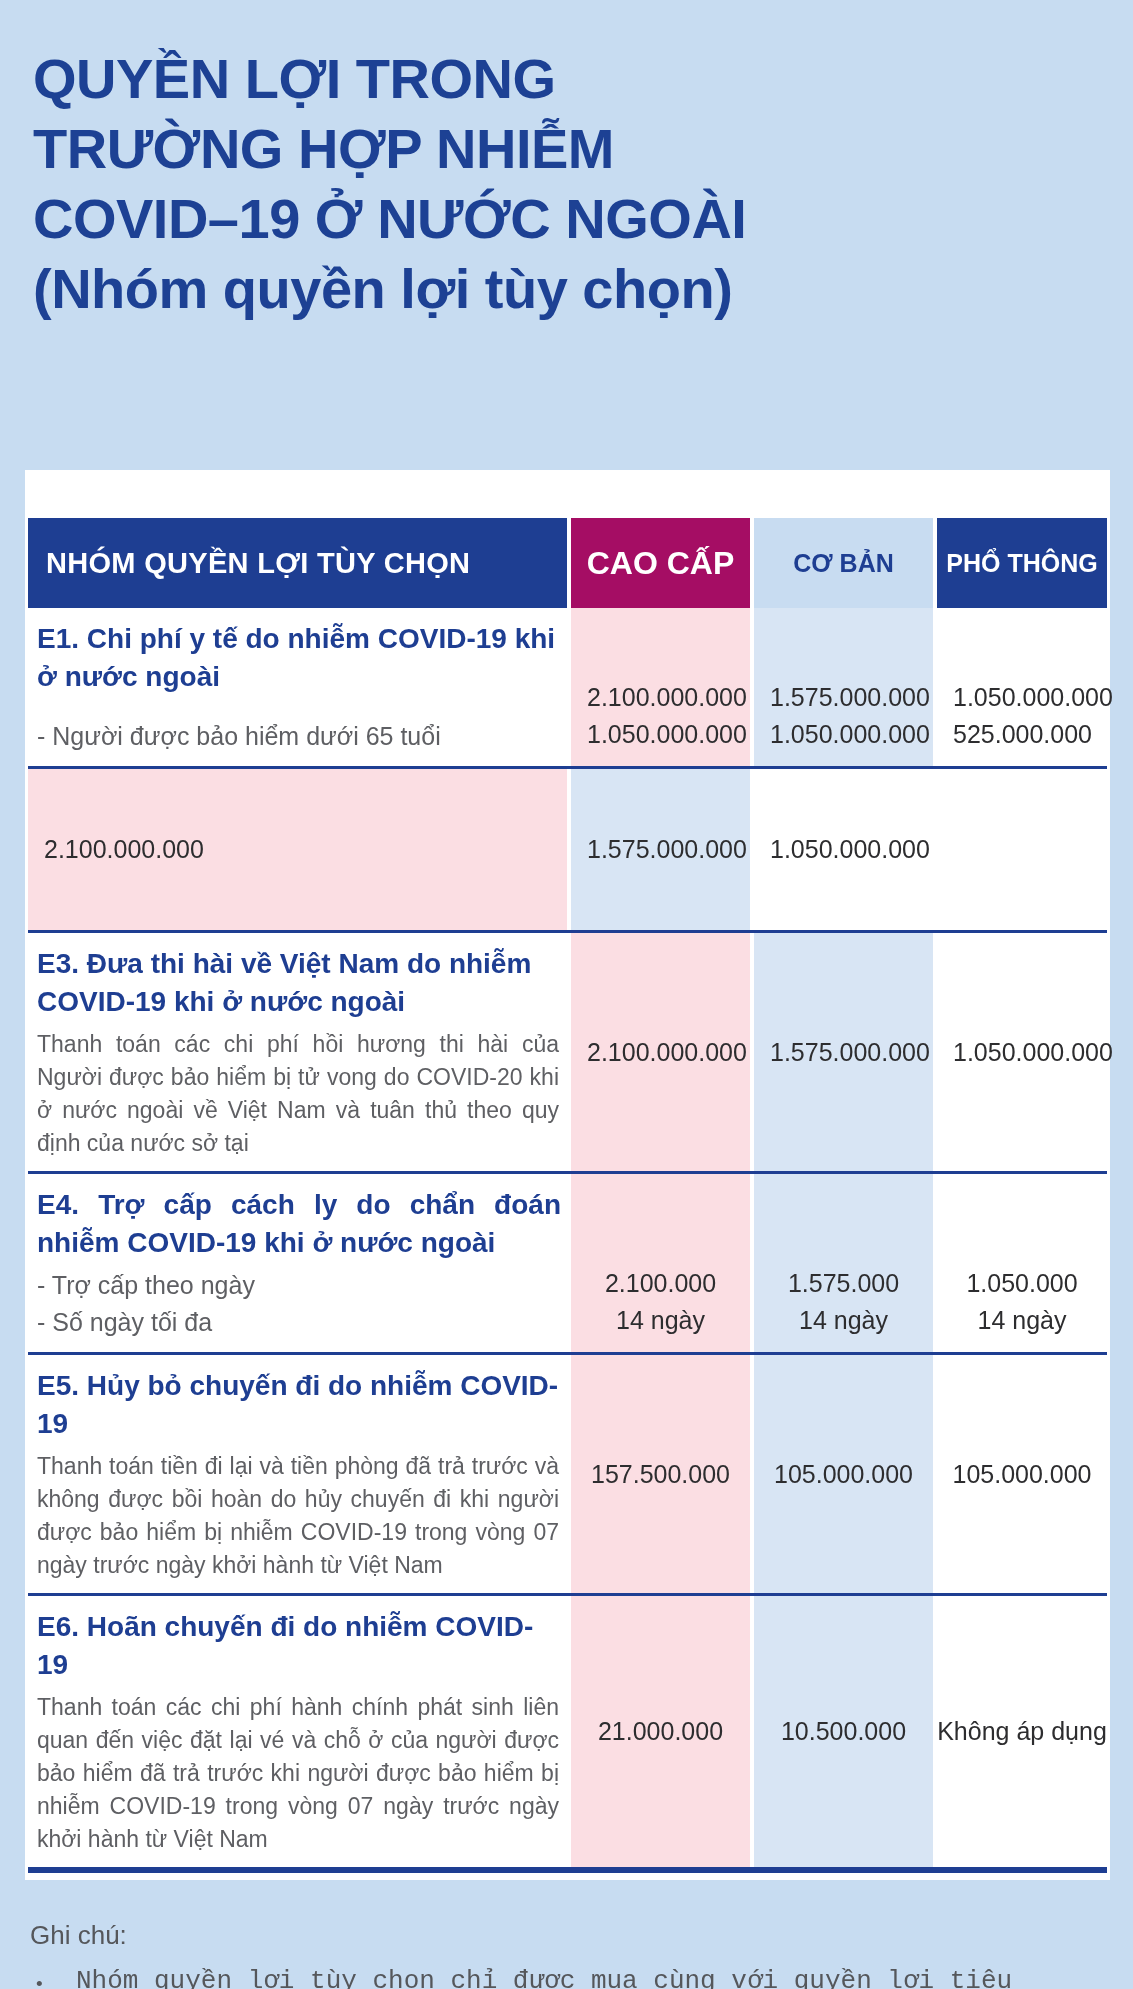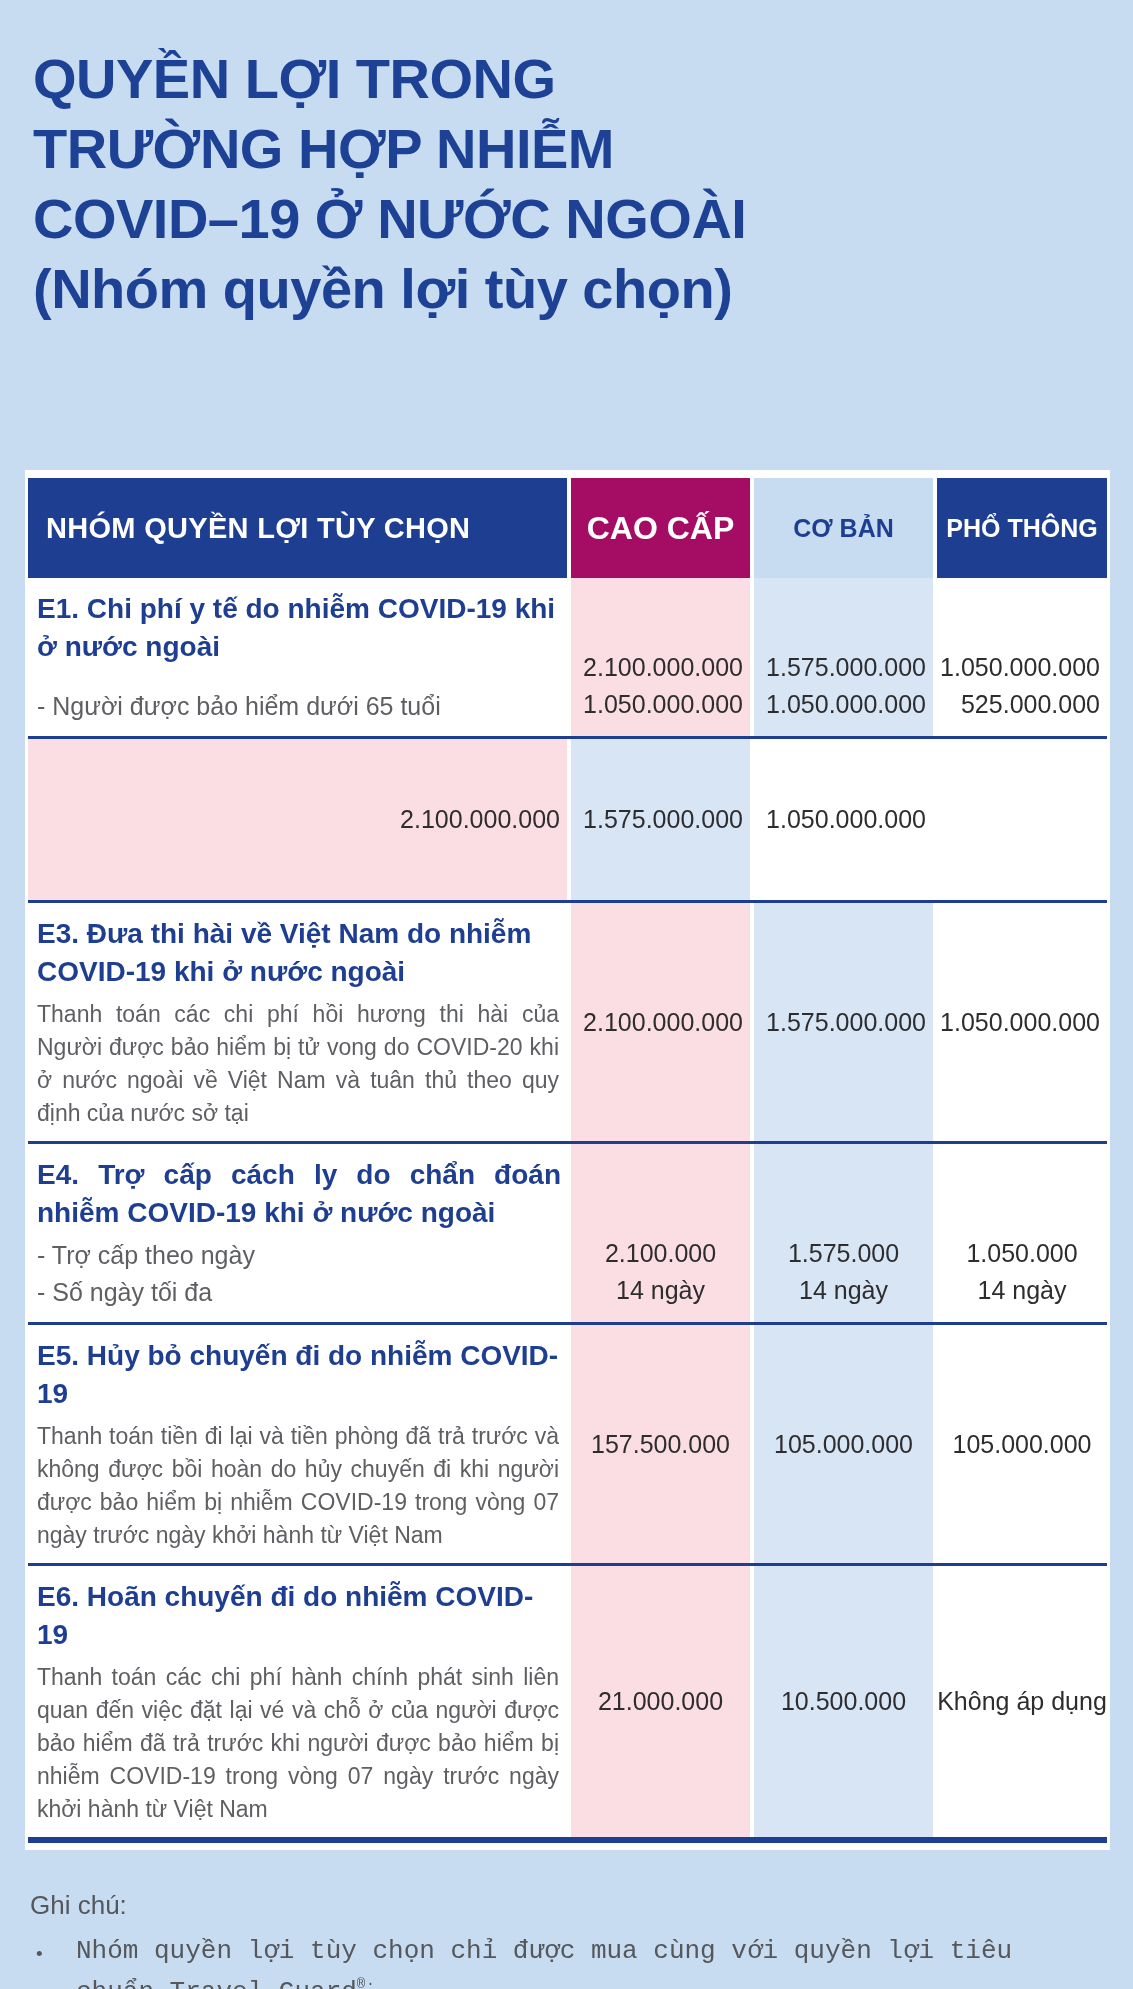--- a/index.html
+++ b/index.html
@@ -18,21 +18,21 @@
     font-size:56px;font-weight:bold;color:var(--titleblue);
     line-height:70px;white-space:pre-line;letter-spacing:-0.5px;
   }
   .benefits-table{
     margin:146px auto 0 25px;width:1085px;background:#ffffff;
     padding:8px 3px 7px 3px;
   }
   .thead,.trow{
     display:grid;grid-template-columns:539px 179px 179px 170px;column-gap:4px;
   }
-  .thead{height:100px;}
+  .thead{height:90px;margin-top:40px;}
   .th{display:flex;align-items:center;justify-content:center;font-weight:bold;text-align:center;}
   .th-benefit{justify-content:flex-start;padding-left:18px;background:var(--navy);color:#fff;font-size:29px;letter-spacing:0.3px;}
   .th-cao_cap{background:var(--magenta);color:#fff;font-size:32px;}
   .th-pho_thong{background:var(--navy);color:#fff;font-size:25px;}
   .th-co_ban{background:var(--cobanhead);color:var(--navy);font-size:25px;}
   .trow{border-bottom:3px solid var(--navy);}
   .trow:last-child{border-bottom:6px solid var(--navy);}
   #rows .trow:nth-child(1){min-height:161px;}
   #rows .trow:nth-child(2){min-height:164px;}
   #rows .trow:nth-child(3){min-height:236px;}
@@ -44,21 +44,21 @@
   .row-title.justify{text-align:justify;}
   .sub-items{margin-top:auto;padding-top:5px;}
   .sub-line{font-size:25px;color:var(--gray);line-height:37px;}
   .row-desc{font-size:23px;color:var(--gray);line-height:33px;text-align:justify;margin-top:7px;padding-right:2px;}
   .val-cell{display:flex;flex-direction:column;}
   .bg-cao_cap{background:var(--pink);}
   .bg-pho_thong{background:var(--lblue);}
   .bg-co_ban{background:#ffffff;}
   .valign-bottom{justify-content:flex-end;padding-bottom:13px;}
   .valign-center{justify-content:center;}
-  .align-right{align-items:flex-end;padding-right:7px;}
+  .align-right{padding-right:7px;padding-left:16px;}
   .align-center{align-items:center;}
   .val-line{font-size:25px;color:var(--valdark);line-height:37px;white-space:nowrap;}
   .notes{margin:38px 30px 0 30px;color:var(--notegray);}
   .notes-heading{font-size:26px;line-height:34px;margin-bottom:12px;}
   .note{display:flex;font-size:26px;line-height:34px;margin-bottom:7px;}
   .note .bullet{flex:0 0 46px;padding-left:6px;font-size:19px;padding-top:3px;}
   .note .note-text{flex:1;font-family:Liberation Mono, monospace;}
   .note sup{font-size:14px;position:relative;top:-1px;vertical-align:super;letter-spacing:1px;}
 </style>
 </head>

